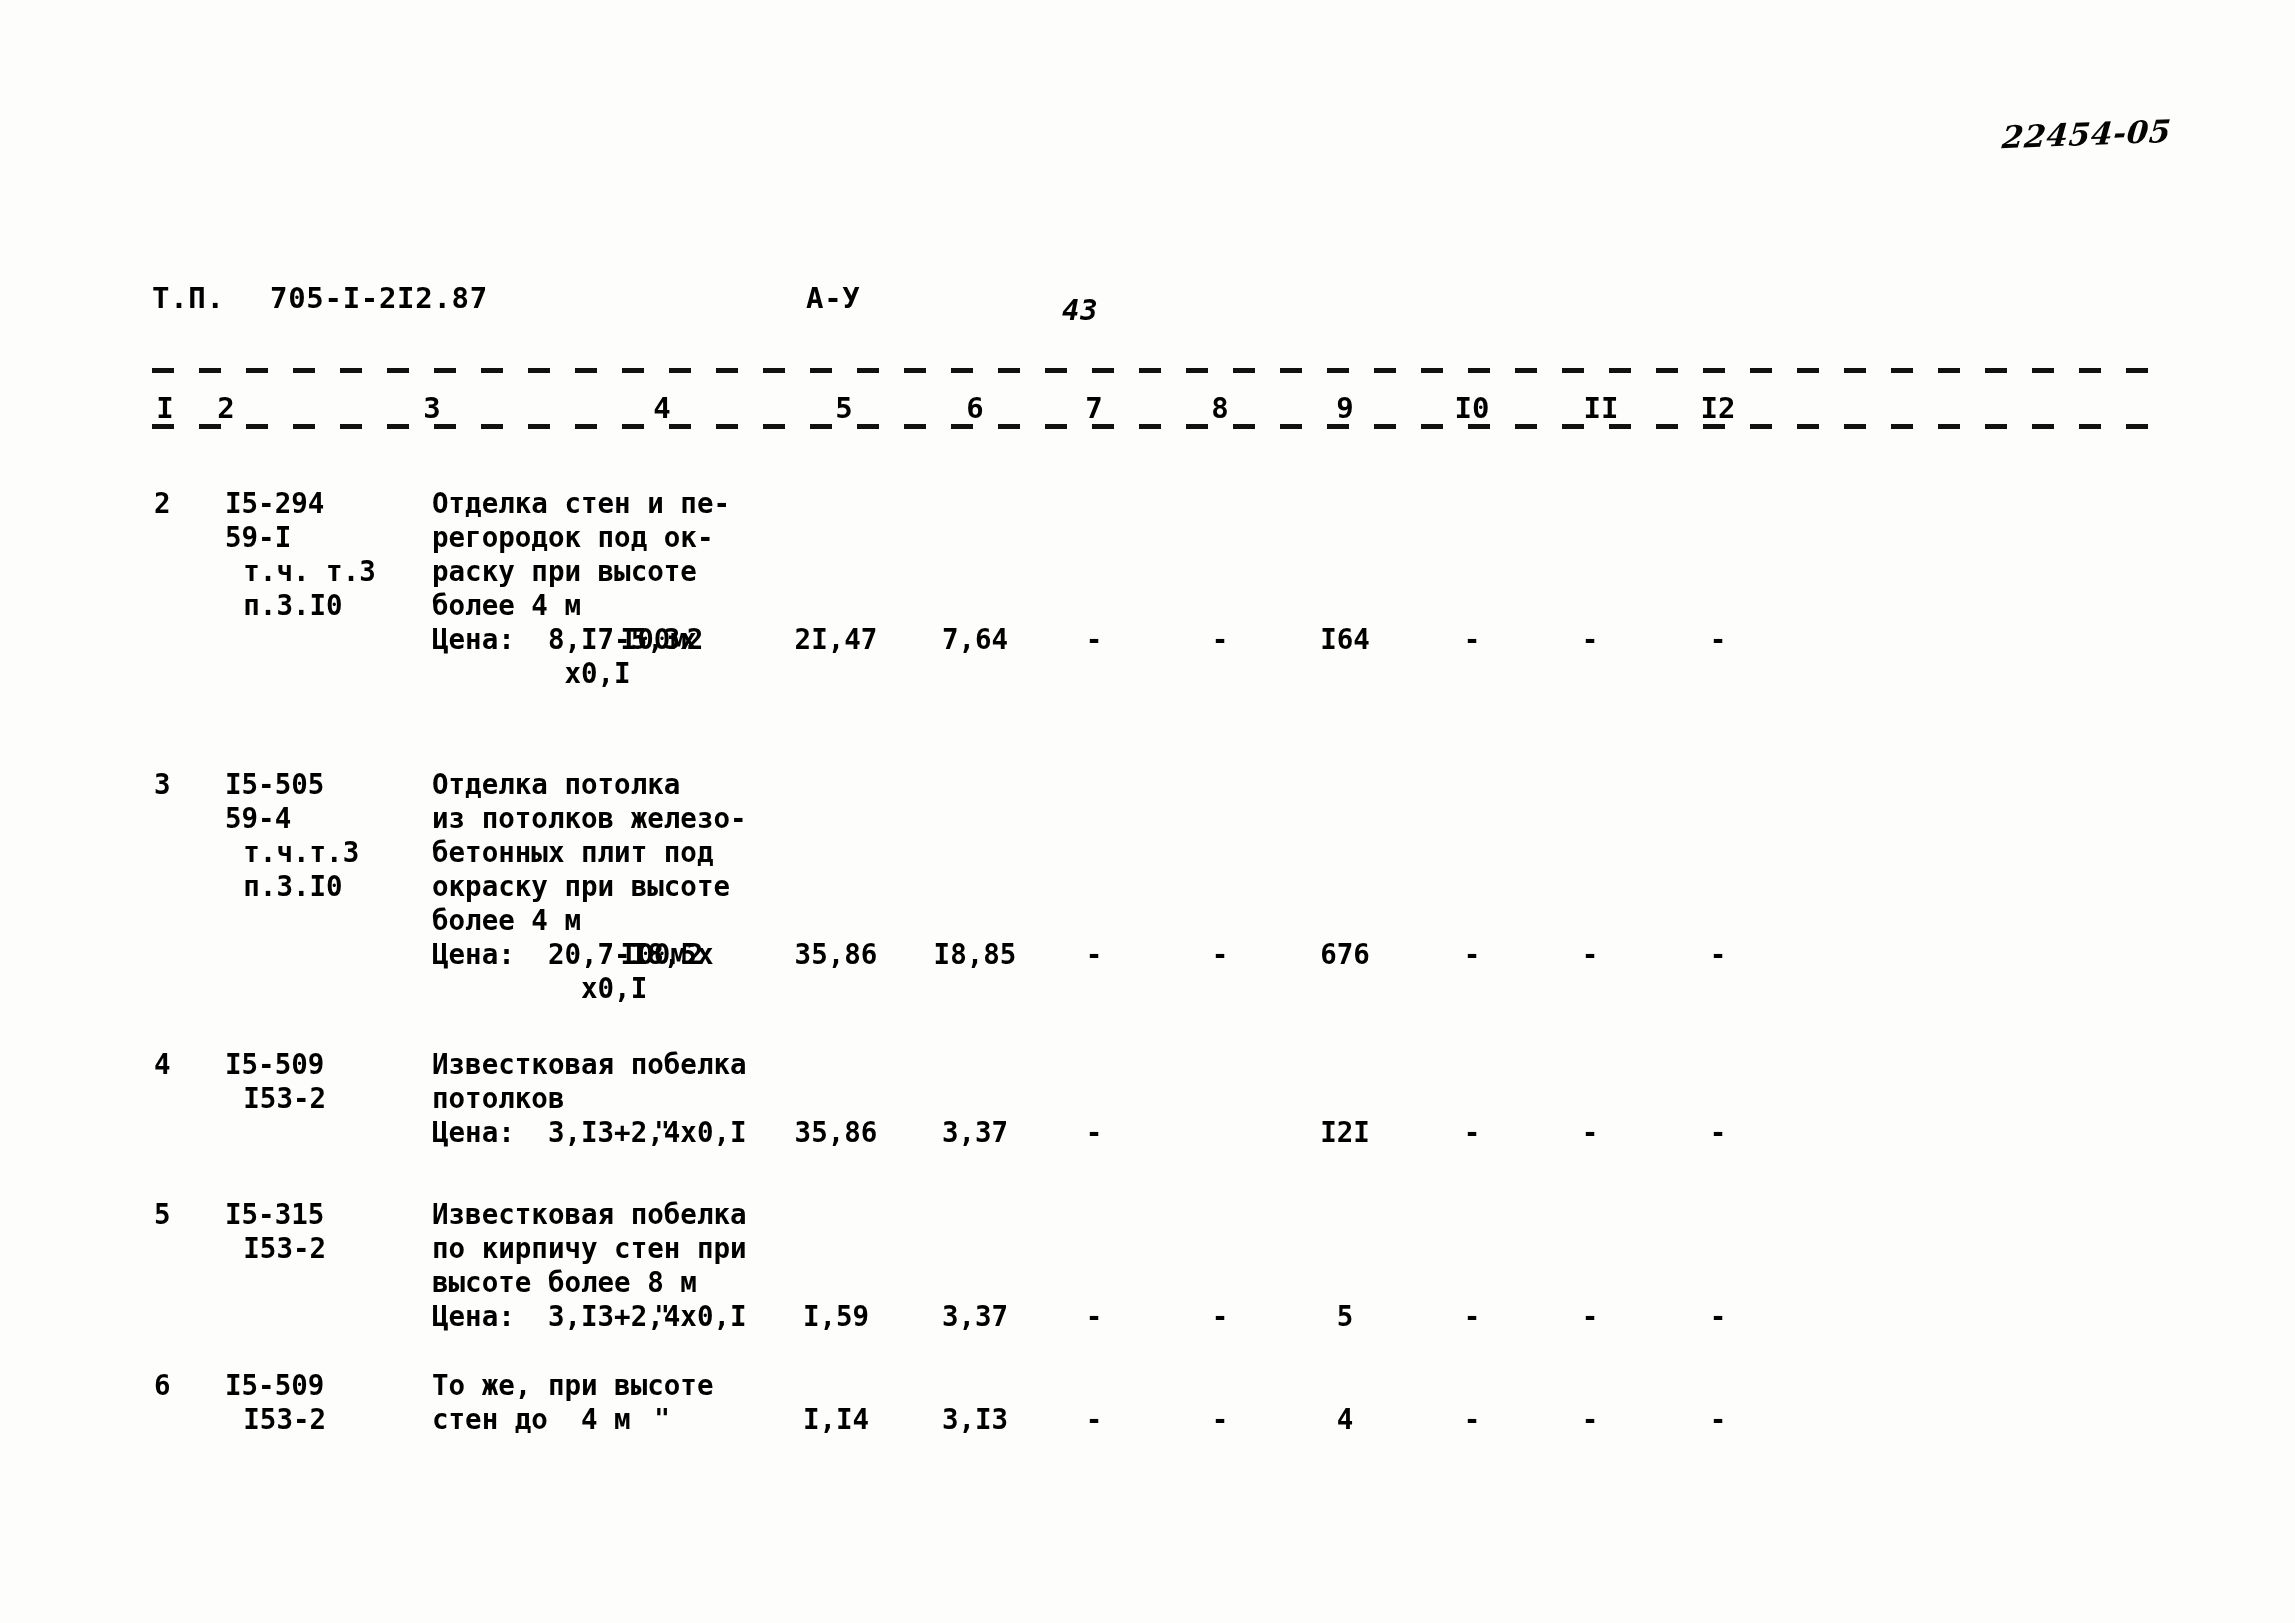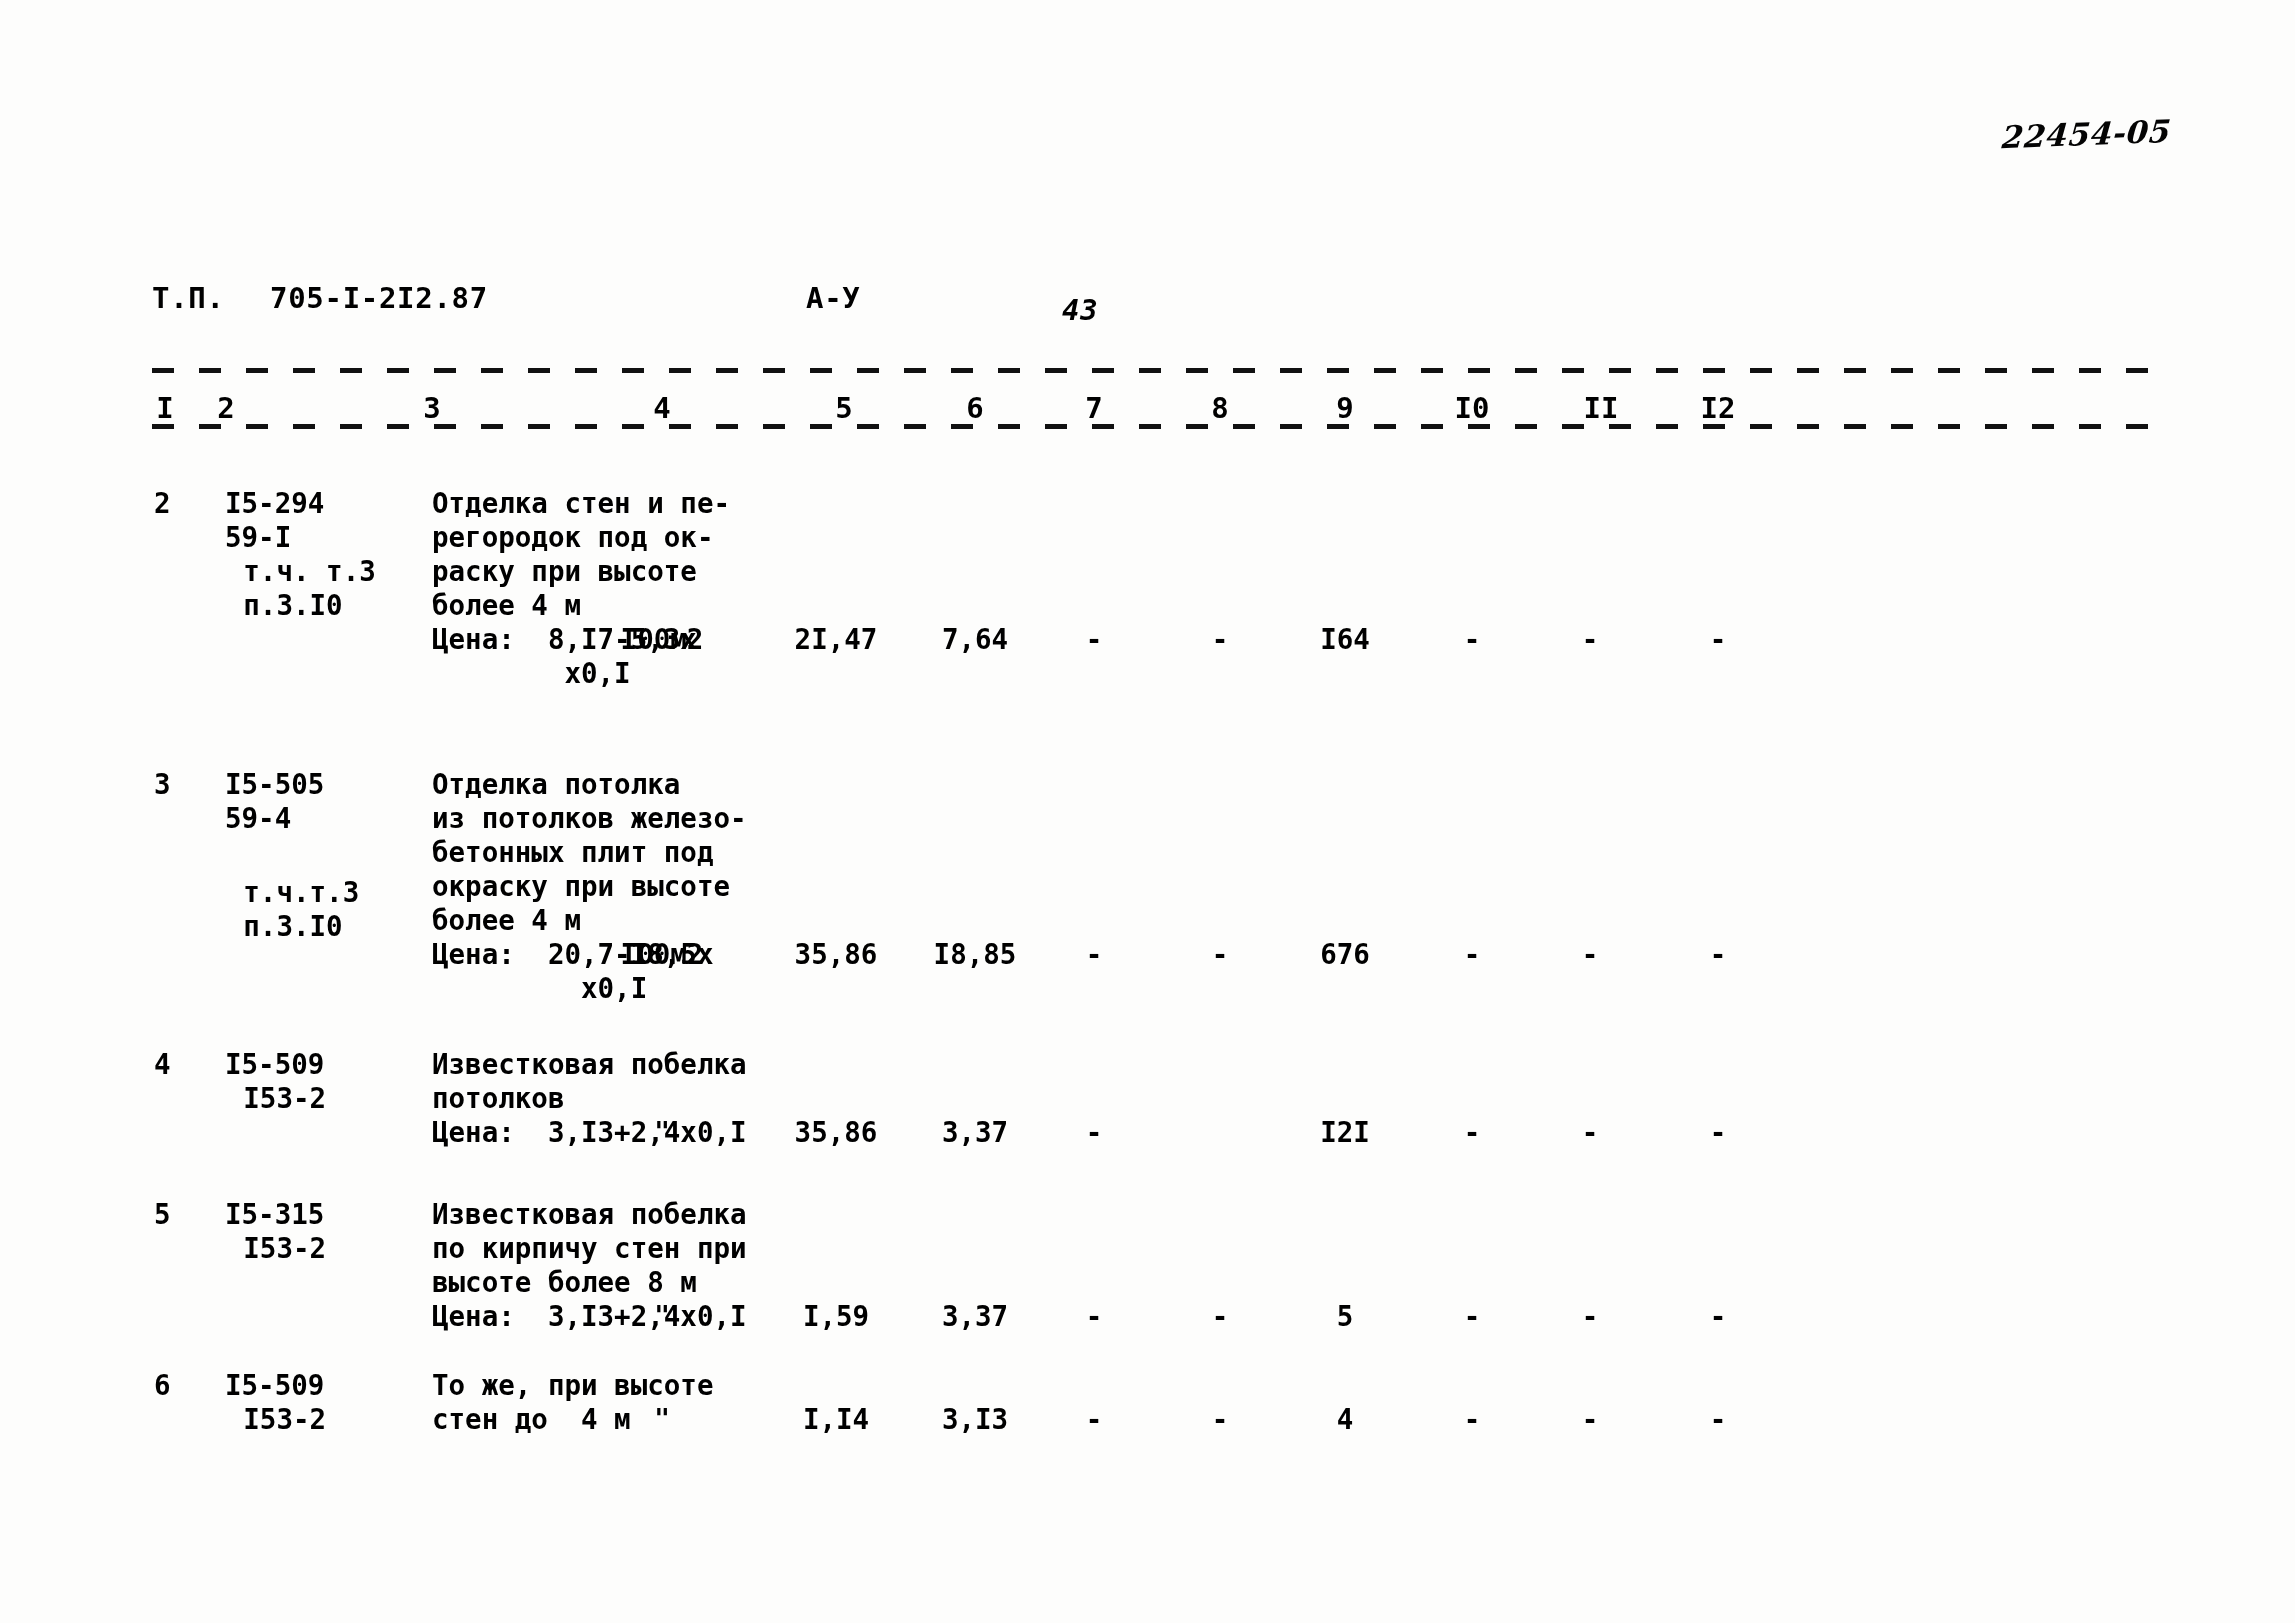--- a/index.html
+++ b/index.html
@@ -169,21 +169,21 @@
         <div class="cell num c6" style="top: 136px;">7,64</div>
         <div class="cell num c7" style="top: 136px;">-</div>
         <div class="cell num c8" style="top: 136px;">-</div>
         <div class="cell num c9" style="top: 136px;">I64</div>
         <div class="cell num c10" style="top: 136px;">-</div>
         <div class="cell num c11" style="top: 136px;">-</div>
         <div class="cell num c12" style="top: 136px;">-</div>
       </div>
       <div class="row" style="top: 767px;">
         <div class="cell c-no">3</div>
-        <div class="cell c-code stack"><div>I5-505</div><div>59-4</div><div style="padding-left: 18.3px; margin-top: 40px;">т.ч.т.3</div><div style="padding-left: 18.3px;">п.3.I0</div></div>
+        <div class="cell c-code stack"><div>I5-505</div><div>59-4</div><div style="padding-left: 18.3px;">т.ч.т.3</div><div style="padding-left: 18.3px;">п.3.I0</div></div>
         <div class="cell c-desc stack"><div>Отделка потолка</div><div>из потолков железо-</div><div>бетонных плит под</div><div>окраску при высоте</div><div>более 4 м</div><div>Цена:  20,7-I8,5х</div><div>         х0,I</div></div>
         <div class="cell num" style="left: 662px; top: 170px;">I00м2</div>
         <div class="cell num c5" style="top: 170px;">35,86</div>
         <div class="cell num c6" style="top: 170px;">I8,85</div>
         <div class="cell num c7" style="top: 170px;">-</div>
         <div class="cell num c8" style="top: 170px;">-</div>
         <div class="cell num c9" style="top: 170px; text-align: center;">676</div>
         <div class="cell num c10" style="top: 170px;">-</div>
         <div class="cell num c11" style="top: 170px;">-</div>
         <div class="cell num c12" style="top: 170px;">-</div>

